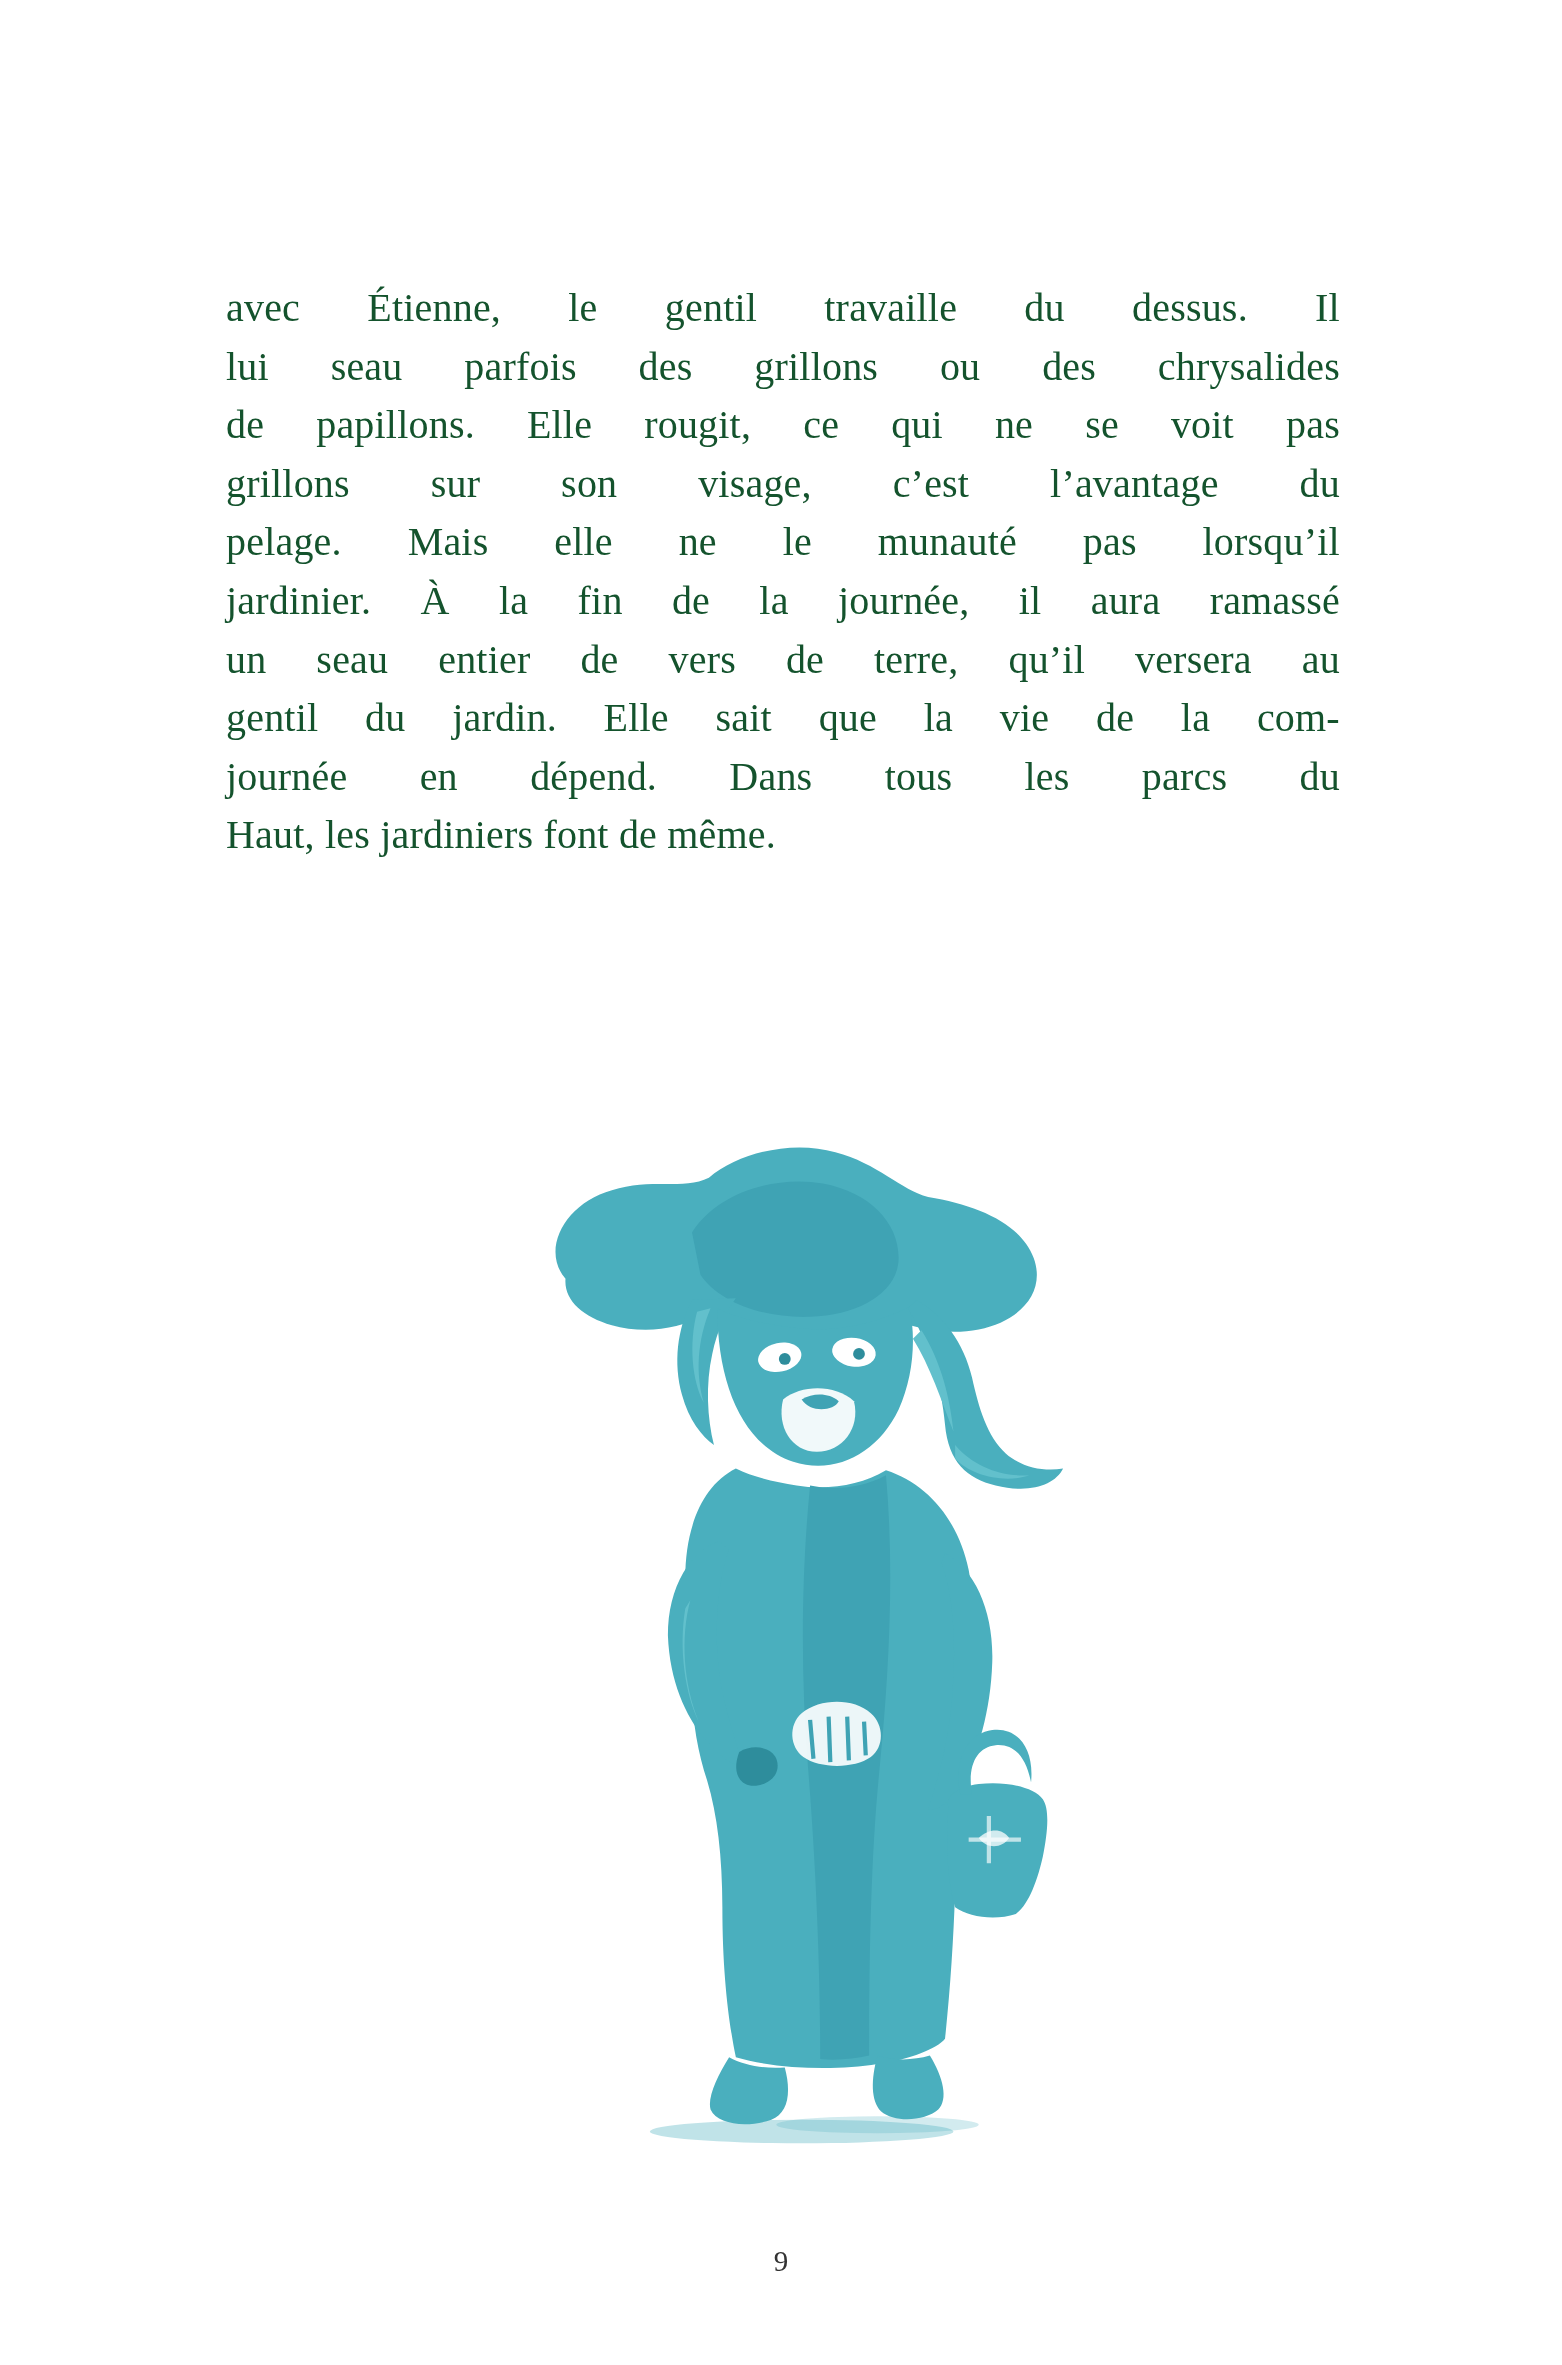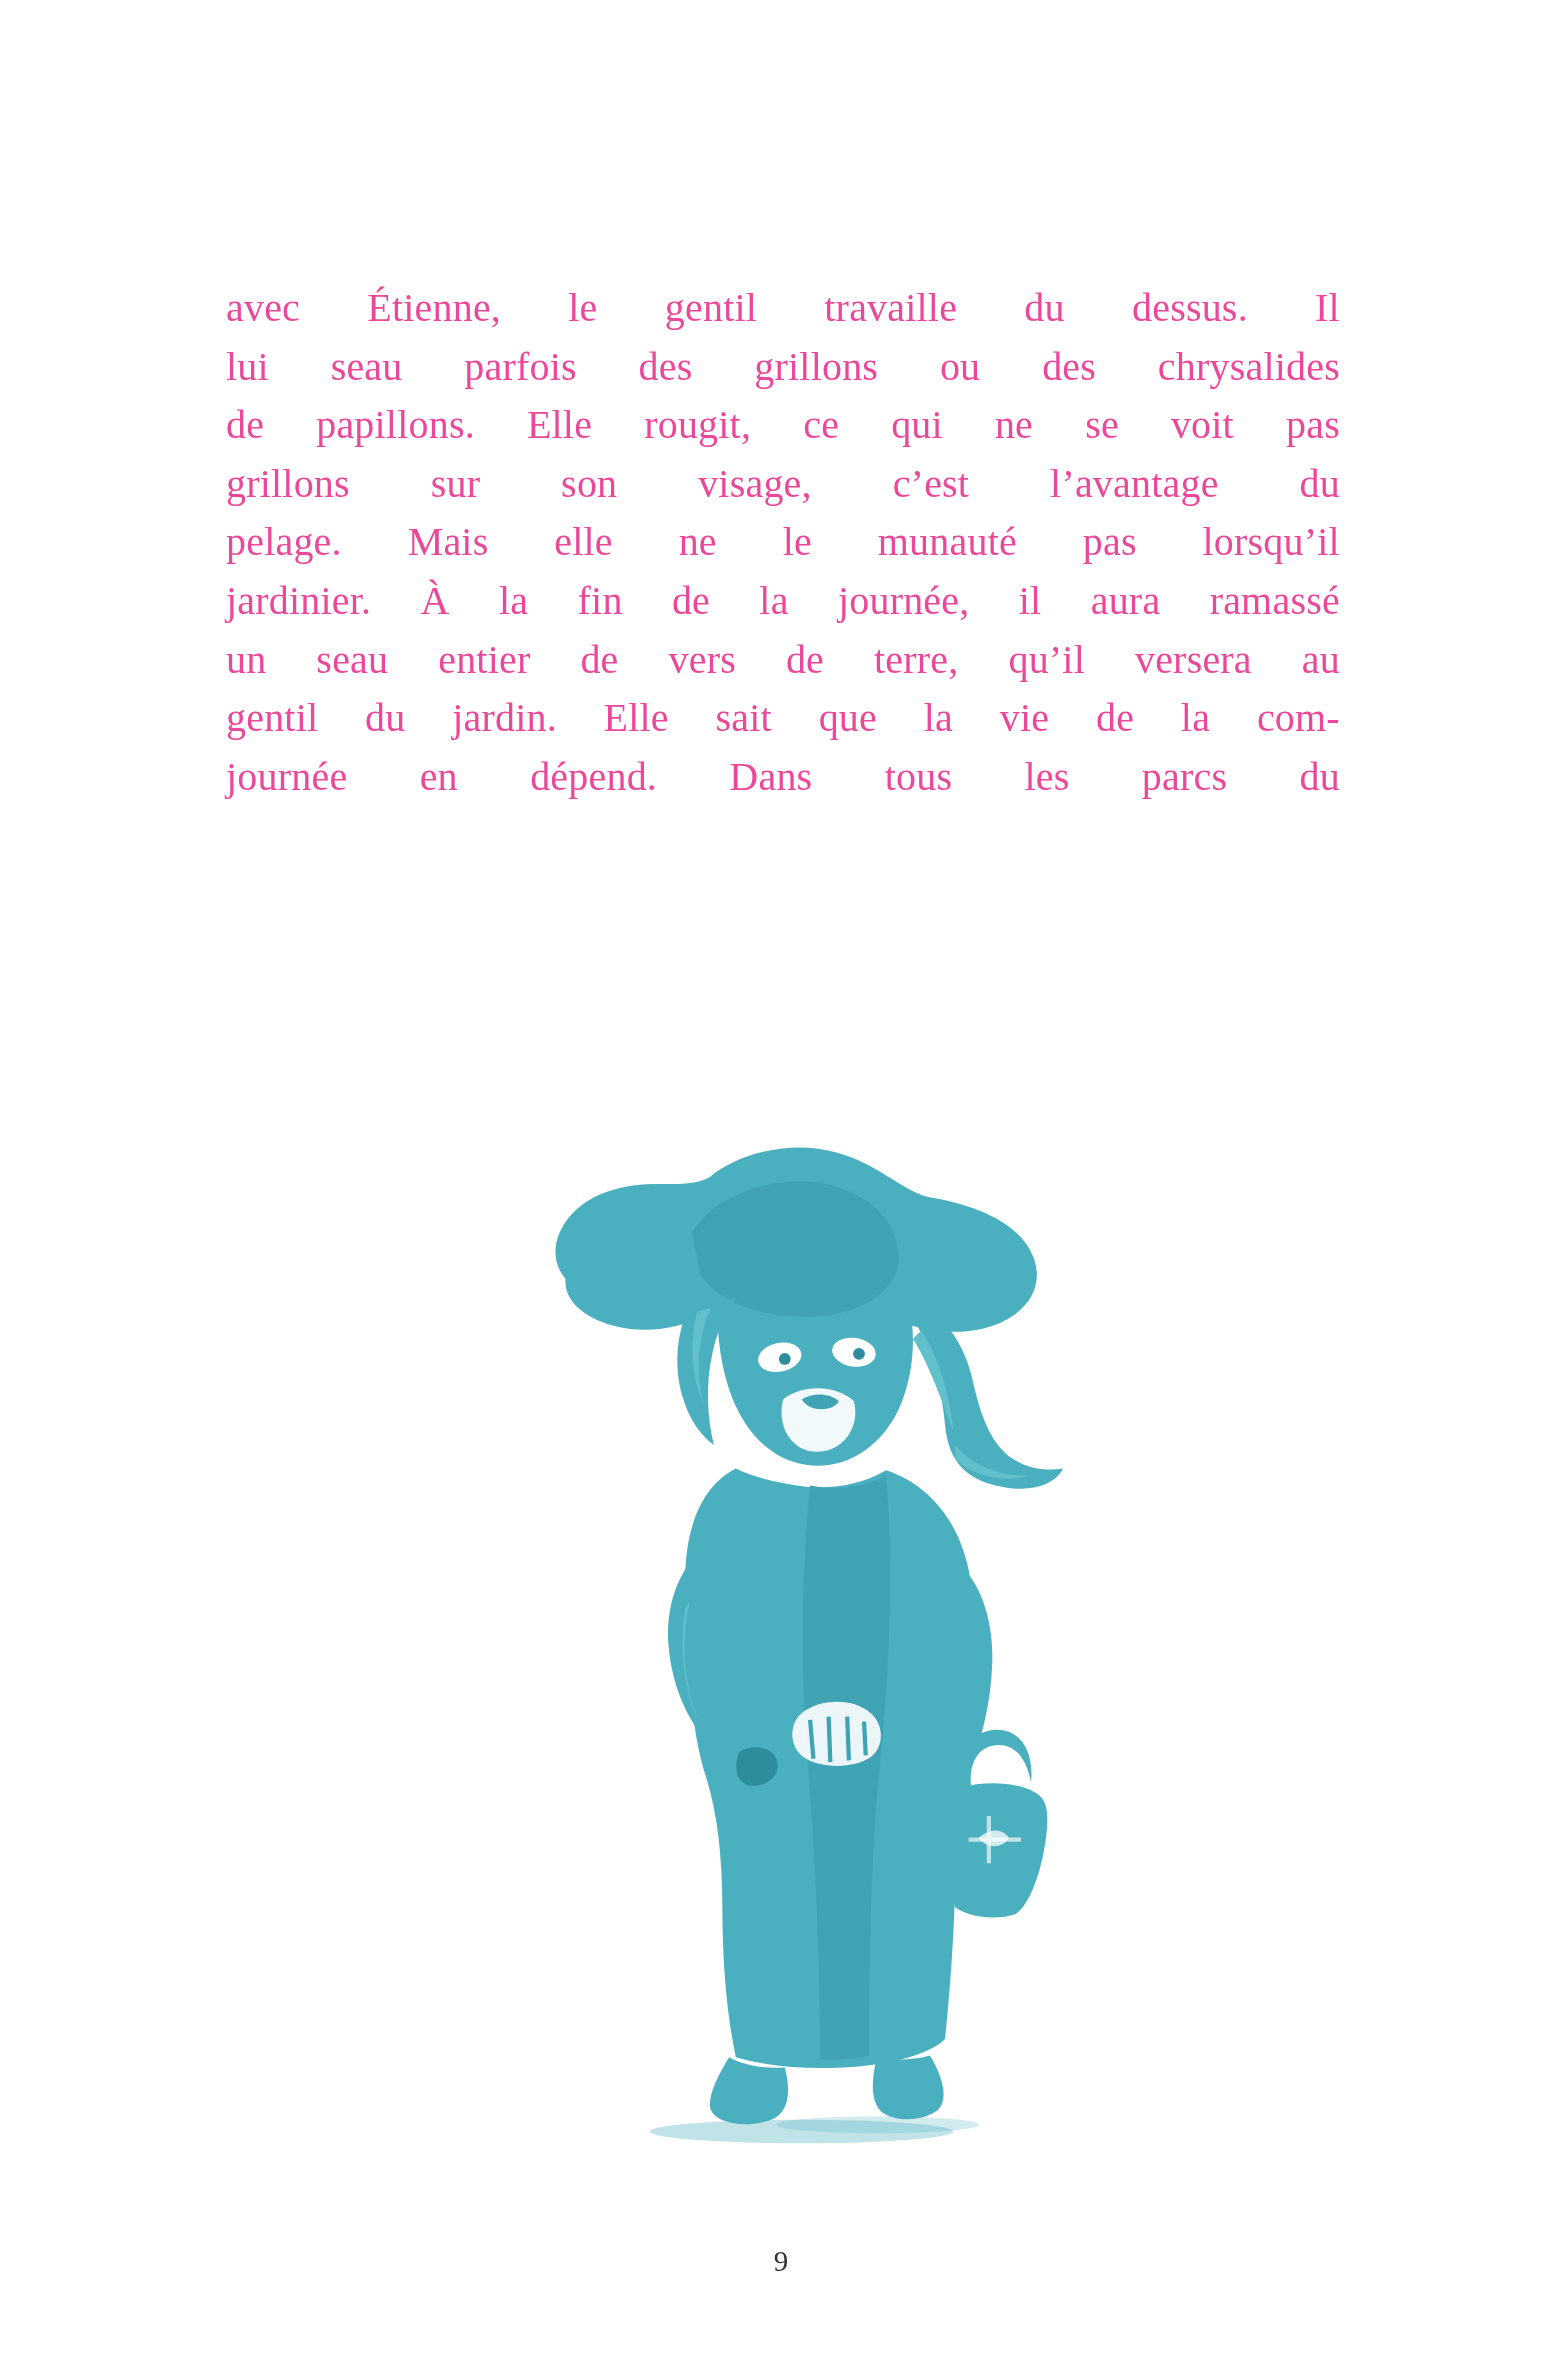--- a/index.html
+++ b/index.html
@@ -27,21 +27,21 @@
     top: 279px;
     width: 1114px;
   }
   .text-block p {
     margin: 0;
     font-size: 40px;
     line-height: 1.465;
     text-align: justify;
     text-justify: inter-word;
     letter-spacing: 0.2px;
-    color: #ec4899;
+    color: #14532d;
   }
   
   .line {
     display: block;
     white-space: nowrap;
   }
   .line.justified {
     display: flex;
     justify-content: space-between;
   }
@@ -174,20 +174,21 @@
       <span class="line justified">
           <span>journée</span>
           <span>en</span>
           <span>dépend.</span>
           <span>Dans</span>
           <span>tous</span>
           <span>les</span>
           <span>parcs</span>
           <span>du</span>
         </span>
+      <span class="line last">Haut, les jardiniers font de même.</span>
     </p>
   </div>
 
   <div class="illustration">
     <svg viewBox="0 0 830 1210" xmlns="http://www.w3.org/2000/svg" aria-hidden="true">
       <g fill="#4aafbe">
 
         <path d="M150 175
                  C 120 140, 150 85, 205 70
                  C 250 55, 290 70, 320 55

